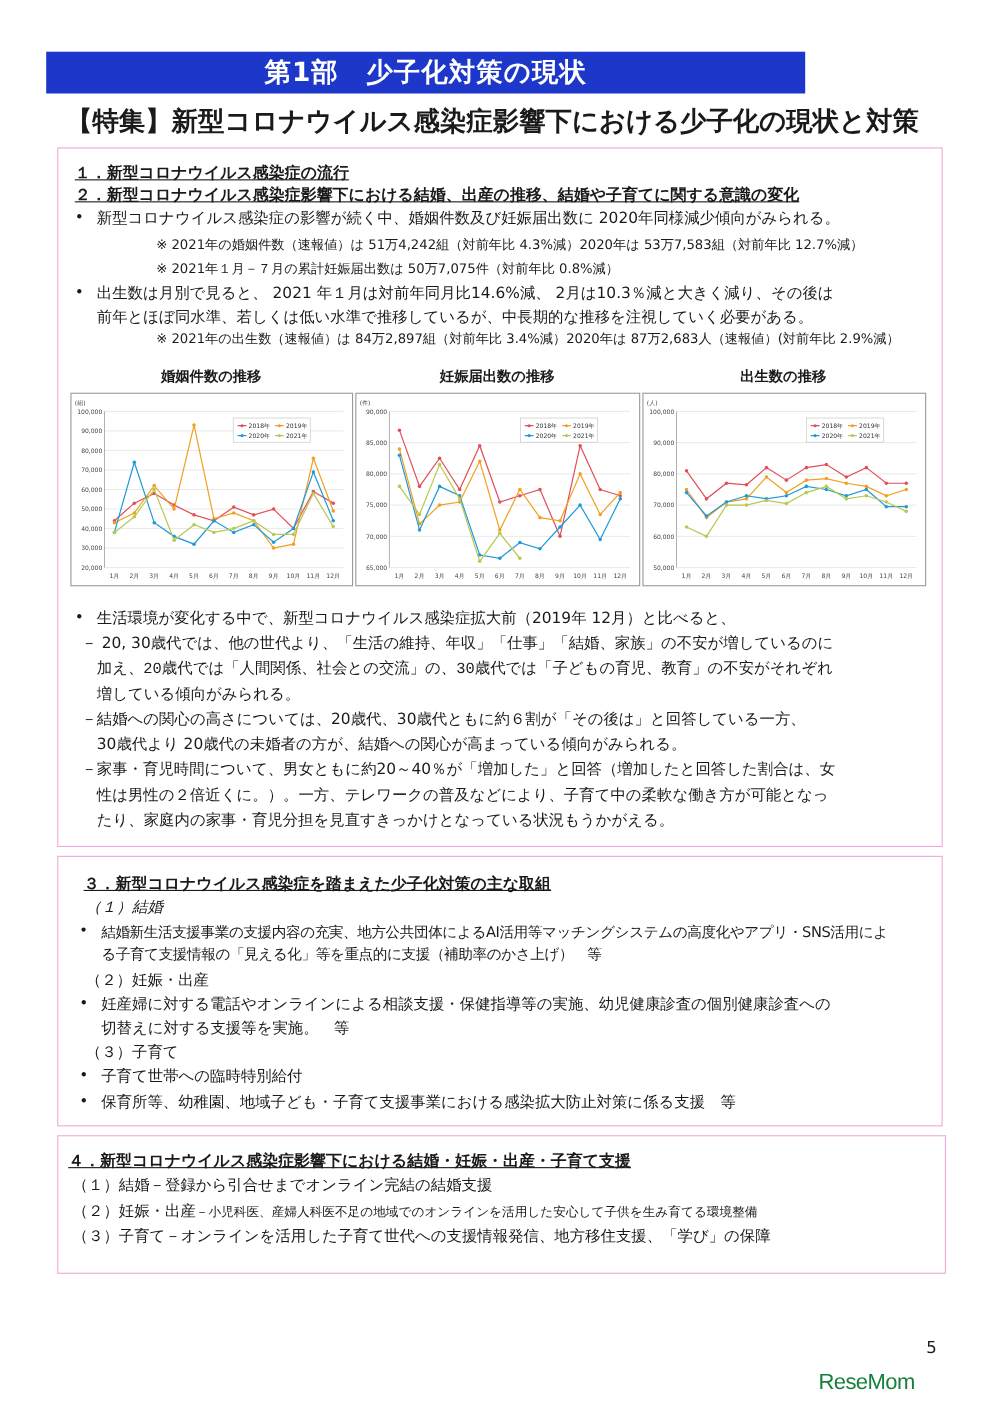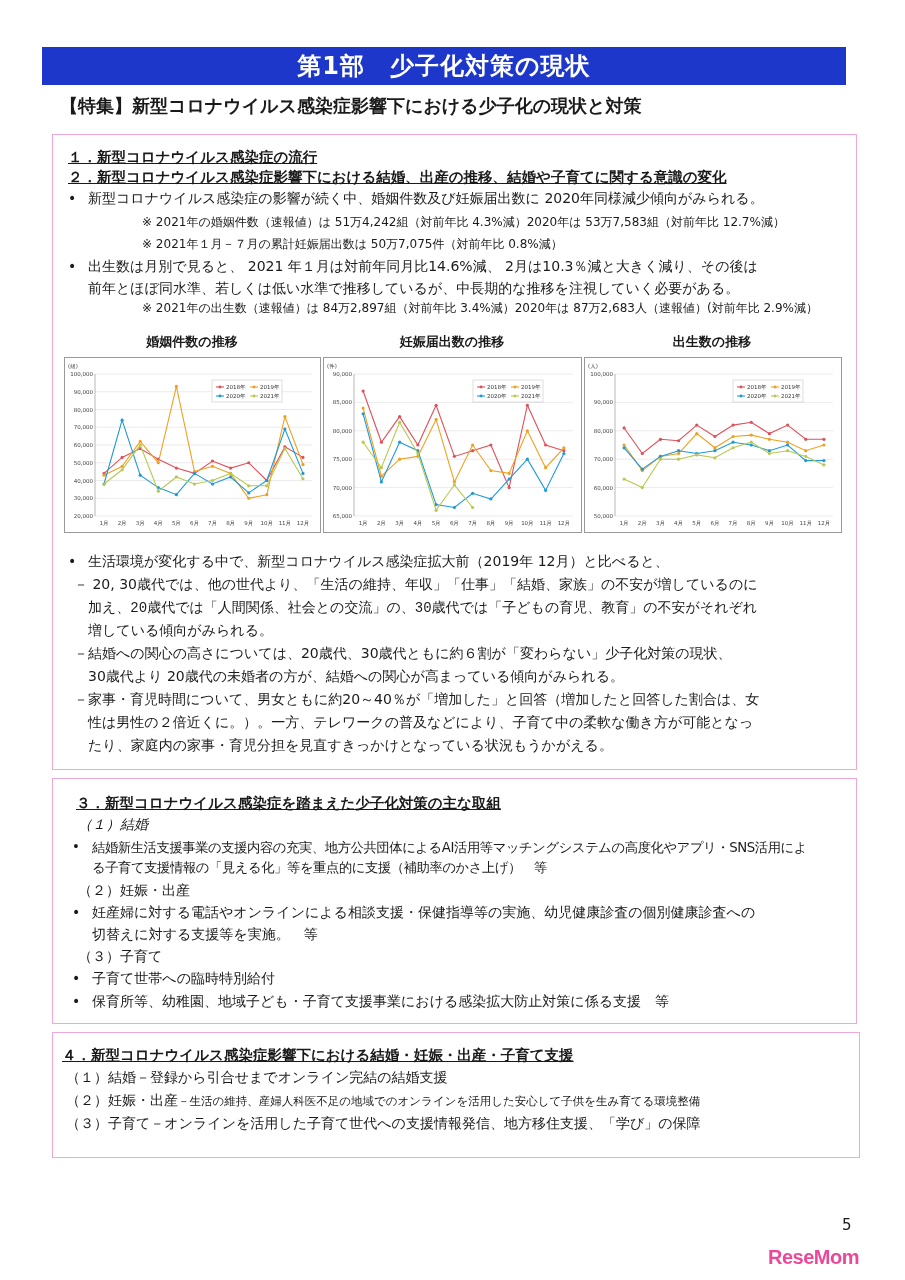--- a/index.html
+++ b/index.html
@@ -1,30 +1,30 @@
 <!DOCTYPE html>
 <html><head>
 <meta charset="utf-8">
 <style>
   html, body { margin:0; padding:0; background:#fff; }
   body { width:905px; height:1280px; position:relative; font-family:"DejaVu Sans", sans-serif; color:#1a1a1a; overflow:hidden; }
-  .title-bar { position:absolute; left:42px; top:47px; width:804px; height:38px; background:#1c37c9; color:#fff; text-align:center; font-size:24px; font-weight:bold; line-height:38px; letter-spacing:1px; }
-  .subtitle { position:absolute; left:60px; top:94px; font-size:18px; font-weight:bold; }
+  .title-bar { position:absolute; left:42px; top:47px; width:690px; height:38px; background:#1c37c9; color:#fff; text-align:center; font-size:24px; font-weight:bold; line-height:38px; letter-spacing:1px; }
+  .subtitle { position:absolute; left:60px; top:94px; font-size:24px; font-weight:bold; }
   .box { position:absolute; border:1.5px solid #f0a8d8; background:#fff; }
   .box1 { left:52px; top:134px; width:803px; height:634px; }
   .box2 { left:52px; top:778px; width:803px; height:244px; }
   .box3 { left:52px; top:1032px; width:806px; height:124px; }
   .h { position:absolute; font-size:14.5px; font-weight:bold; text-decoration:underline; white-space:nowrap; }
   .t { position:absolute; font-size:14px; white-space:nowrap; }
   .s { position:absolute; font-size:12px; white-space:nowrap;margin-left:44px; }
   .bullet::before { content:"•"; position:absolute; left:-20px; }
   .chart-title { position:absolute; font-size:13px; font-weight:bold; text-align:center; }
   .chart-panel { position:absolute; border:1px solid #999; background:#fff; }
   .page-num { position:absolute; left:842px; top:1216px; font-size:15px; }
-  .logo { position:absolute; left:768px; top:1246px; font-size:20px; font-weight:bold; color:#ec4899; font-family:"Liberation Sans", sans-serif; letter-spacing:-0.5px; }
+  .logo { position:absolute; left:744px; top:1246px; font-size:20px; font-weight:normal; color:#15803d; font-family:"Liberation Sans", sans-serif; letter-spacing:-0.5px; }
   svg text { font-family:"DejaVu Sans", sans-serif; }
 </style>
 </head>
 <body>
 
 <div class="title-bar">第1部　少子化対策の現状</div>
 <div class="subtitle">【特集】新型コロナウイルス感染症影響下における少子化の現状と対策</div>
 
 <div class="box box1"></div>
 <div class="h" style="left:68px;top:148px;">１．新型コロナウイルス感染症の流行</div>
@@ -330,21 +330,21 @@
         <circle cx="190" cy="38" r="1.4" fill="#b8c850"></circle>
         <text x="196" y="40" font-size="5.5" fill="#333">2021年</text>
       </g>
     </svg>
 </div>
 
 <div class="t bullet" style="left:88px;top:553px;">生活環境が変化する中で、新型コロナウイルス感染症拡大前（2019年 12月）と比べると、</div>
 <div class="t" style="left:74px;top:576px;">－ 20, 30歳代では、他の世代より、「生活の維持、年収」「仕事」「結婚、家族」の不安が増しているのに</div>
 <div class="t" style="left:88px;top:599px;font-family:Liberation Mono, monospace;">加え、20歳代では「人間関係、社会との交流」の、30歳代では「子どもの育児、教育」の不安がそれぞれ</div>
 <div class="t" style="left:88px;top:622px;">増している傾向がみられる。</div>
-<div class="t" style="left:74px;top:645px;">－結婚への関心の高さについては、20歳代、30歳代ともに約６割が「変わらない」少子化対策の現状、</div>
+<div class="t" style="left:74px;top:645px;">－結婚への関心の高さについては、20歳代、30歳代ともに約６割が「その後は」と回答している一方、</div>
 <div class="t" style="left:88px;top:668px;">30歳代より 20歳代の未婚者の方が、結婚への関心が高まっている傾向がみられる。</div>
 <div class="t" style="left:74px;top:691px;">－家事・育児時間について、男女ともに約20～40％が「増加した」と回答（増加したと回答した割合は、女</div>
 <div class="t" style="left:88px;top:714px;font-family:Liberation Serif, serif;">性は男性の２倍近くに。）。一方、テレワークの普及などにより、子育て中の柔軟な働き方が可能となっ</div>
 <div class="t" style="left:88px;top:737px;">たり、家庭内の家事・育児分担を見直すきっかけとなっている状況もうかがえる。</div>
 
 <div class="box box2"></div>
 <div class="h" style="left:76px;top:794px;">３．新型コロナウイルス感染症を踏まえた少子化対策の主な取組</div>
 <div class="t" style="left:78px;top:816px;font-style:italic;">（１）結婚</div>
 <div class="t bullet" style="left:92px;top:839px;font-size:13.3px;letter-spacing:-0.4px;">結婚新生活支援事業の支援内容の充実、地方公共団体によるAI活用等マッチングシステムの高度化やアプリ・SNS活用によ</div>
 <div class="t" style="left:92px;top:859px;font-size:13.3px;letter-spacing:-0.4px;">る子育て支援情報の「見える化」等を重点的に支援（補助率のかさ上げ）　等</div>
@@ -352,18 +352,18 @@
 <div class="t bullet" style="left:92px;top:904px;">妊産婦に対する電話やオンラインによる相談支援・保健指導等の実施、幼児健康診査の個別健康診査への</div>
 <div class="t" style="left:92px;top:926px;">切替えに対する支援等を実施。　等</div>
 <div class="t" style="left:78px;top:948px;">（３）子育て</div>
 <div class="t bullet" style="left:92px;top:970px;">子育て世帯への臨時特別給付</div>
 <div class="t bullet" style="left:92px;top:993px;">保育所等、幼稚園、地域子ども・子育て支援事業における感染拡大防止対策に係る支援　等</div>
 
 <div class="box box3"></div>
 <div class="h" style="left:62px;top:1046px;">４．新型コロナウイルス感染症影響下における結婚・妊娠・出産・子育て支援</div>
 <div class="t" style="left:66px;top:1069px;">（１）結婚－登録から引合せまでオンライン完結の結婚支援</div>
 <div class="t" style="left:66px;top:1092px;">
-  <span>（２）妊娠・出産</span><span style="font-size:11.5px;">－生活の維持、産婦人科医不足の地域でのオンラインを活用した安心して子供を生み育てる環境整備</span>
+  <span>（２）妊娠・出産</span><span style="font-size:11.5px;">－小児科医、産婦人科医不足の地域でのオンラインを活用した安心して子供を生み育てる環境整備</span>
 </div>
 <div class="t" style="left:66px;top:1115px;">（３）子育て－オンラインを活用した子育て世代への支援情報発信、地方移住支援、「学び」の保障</div>
 
 <div class="page-num">5</div>
 <div class="logo">ReseMom</div>
 
 </body></html>

